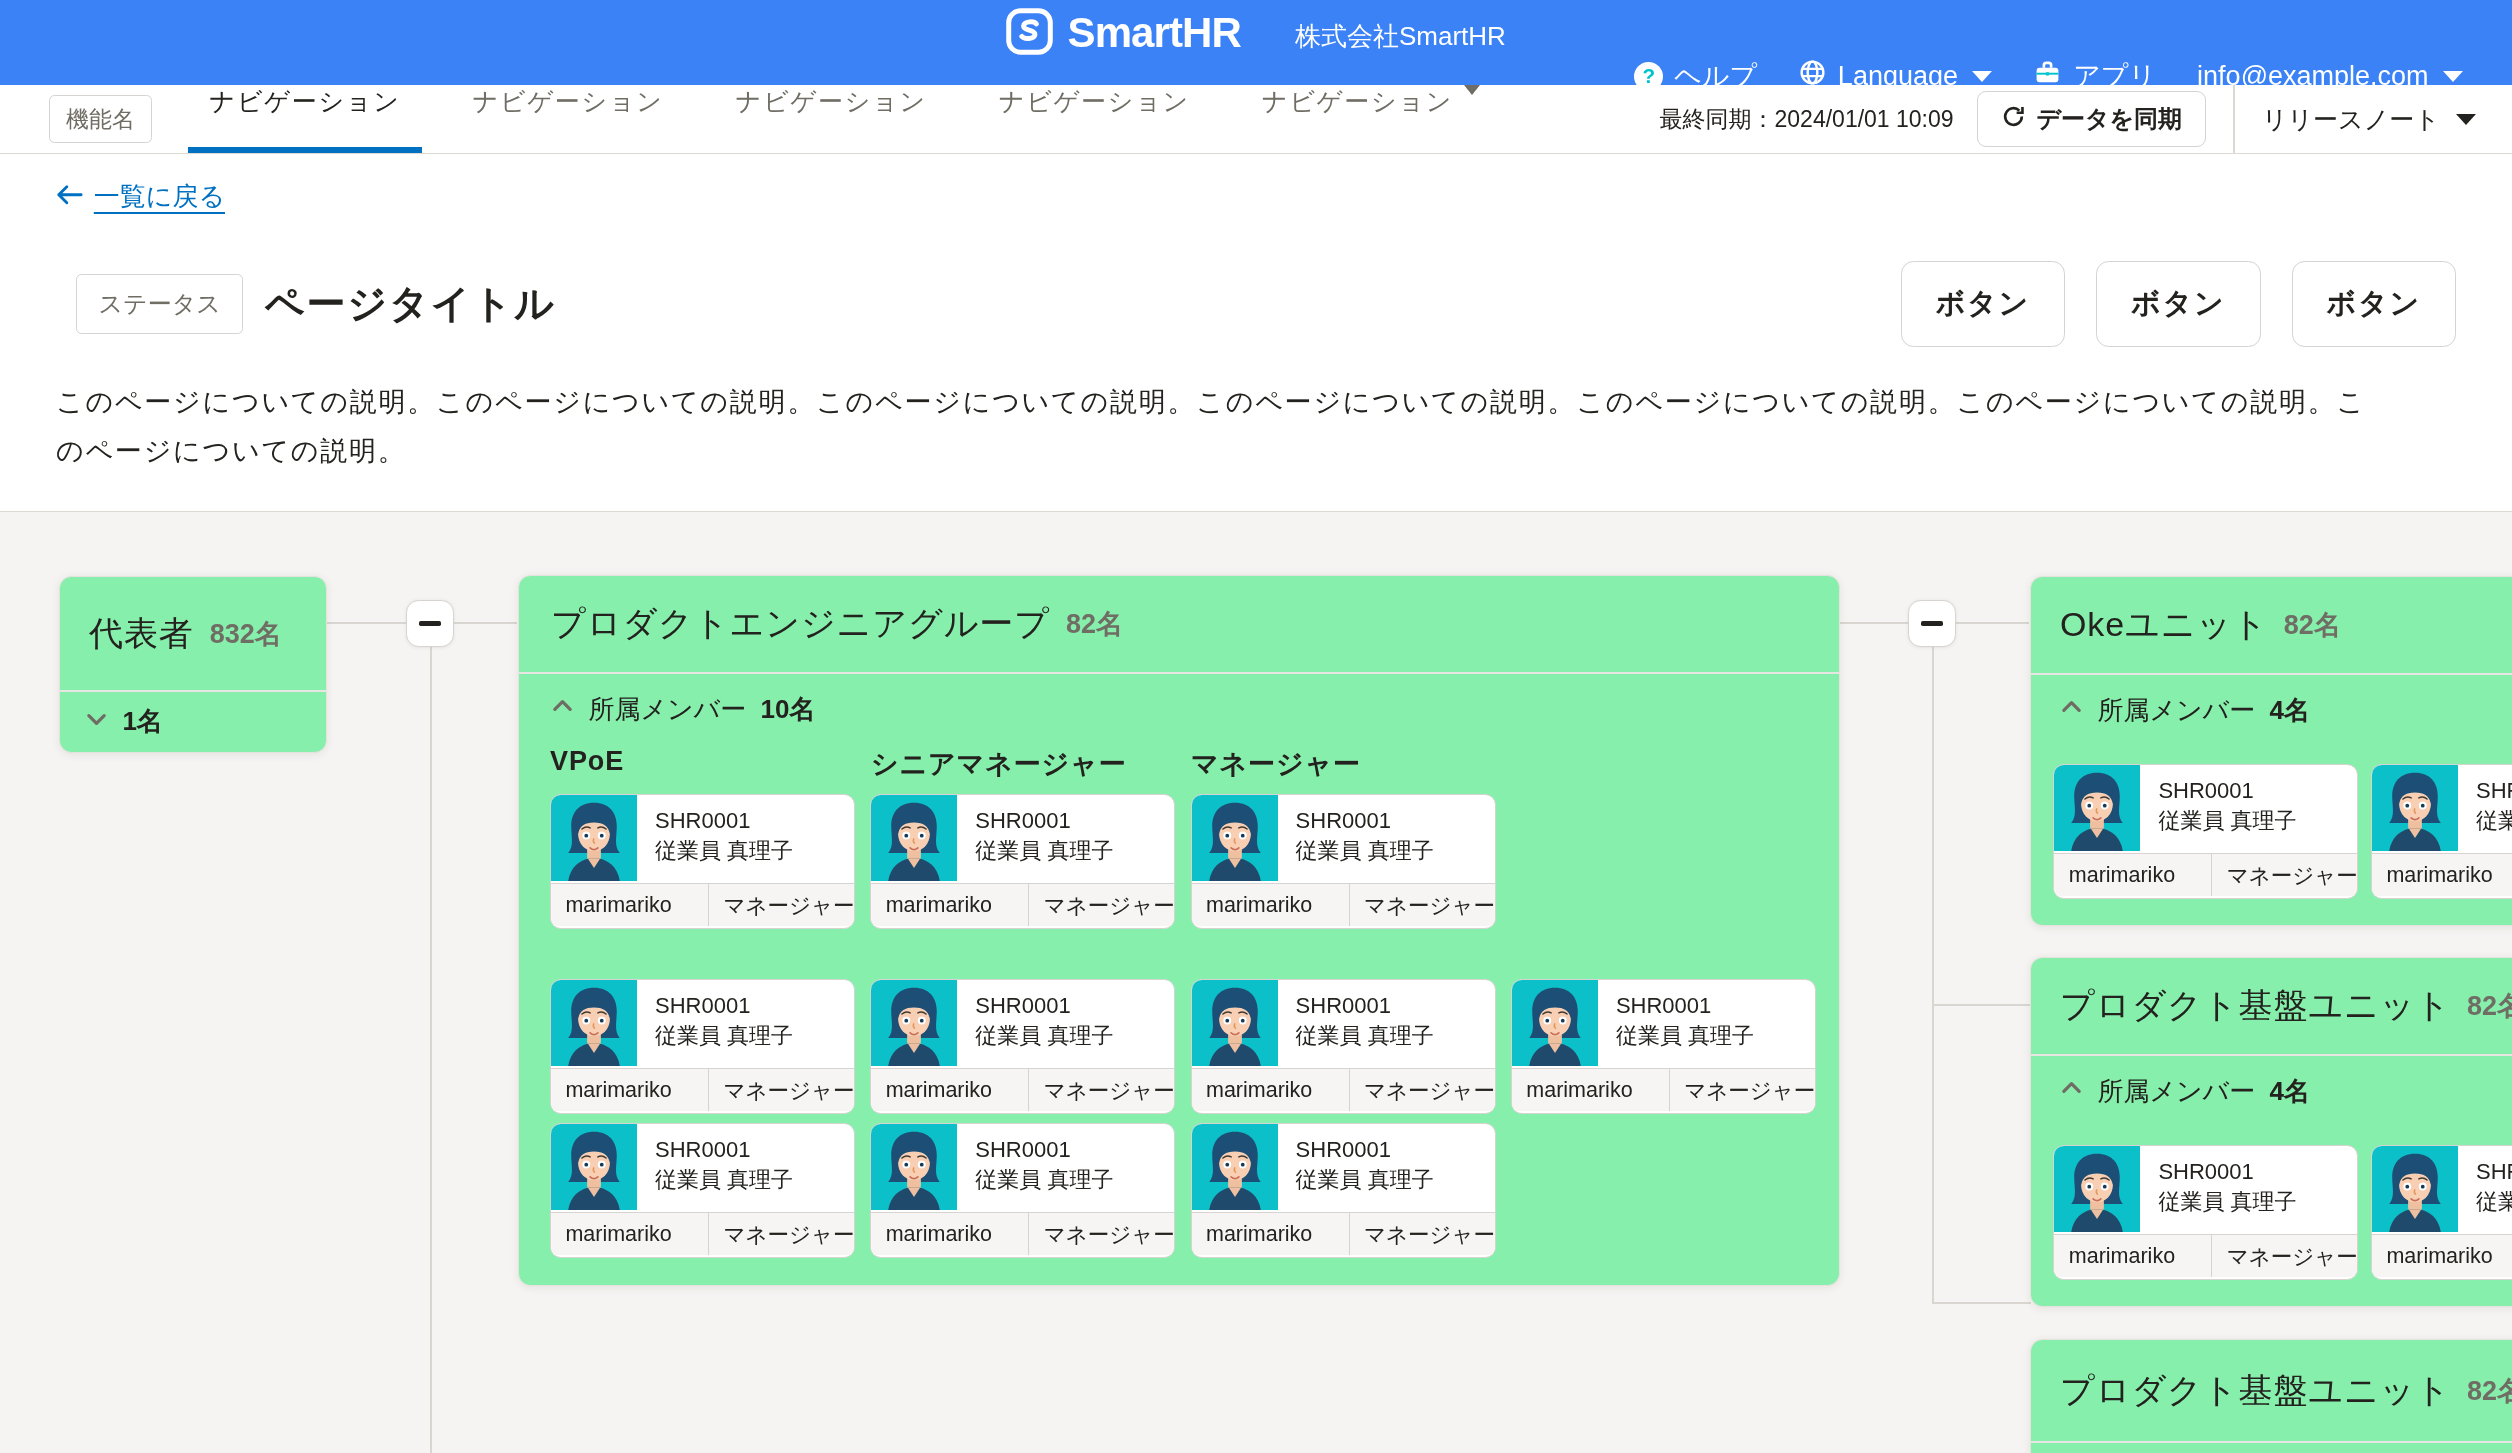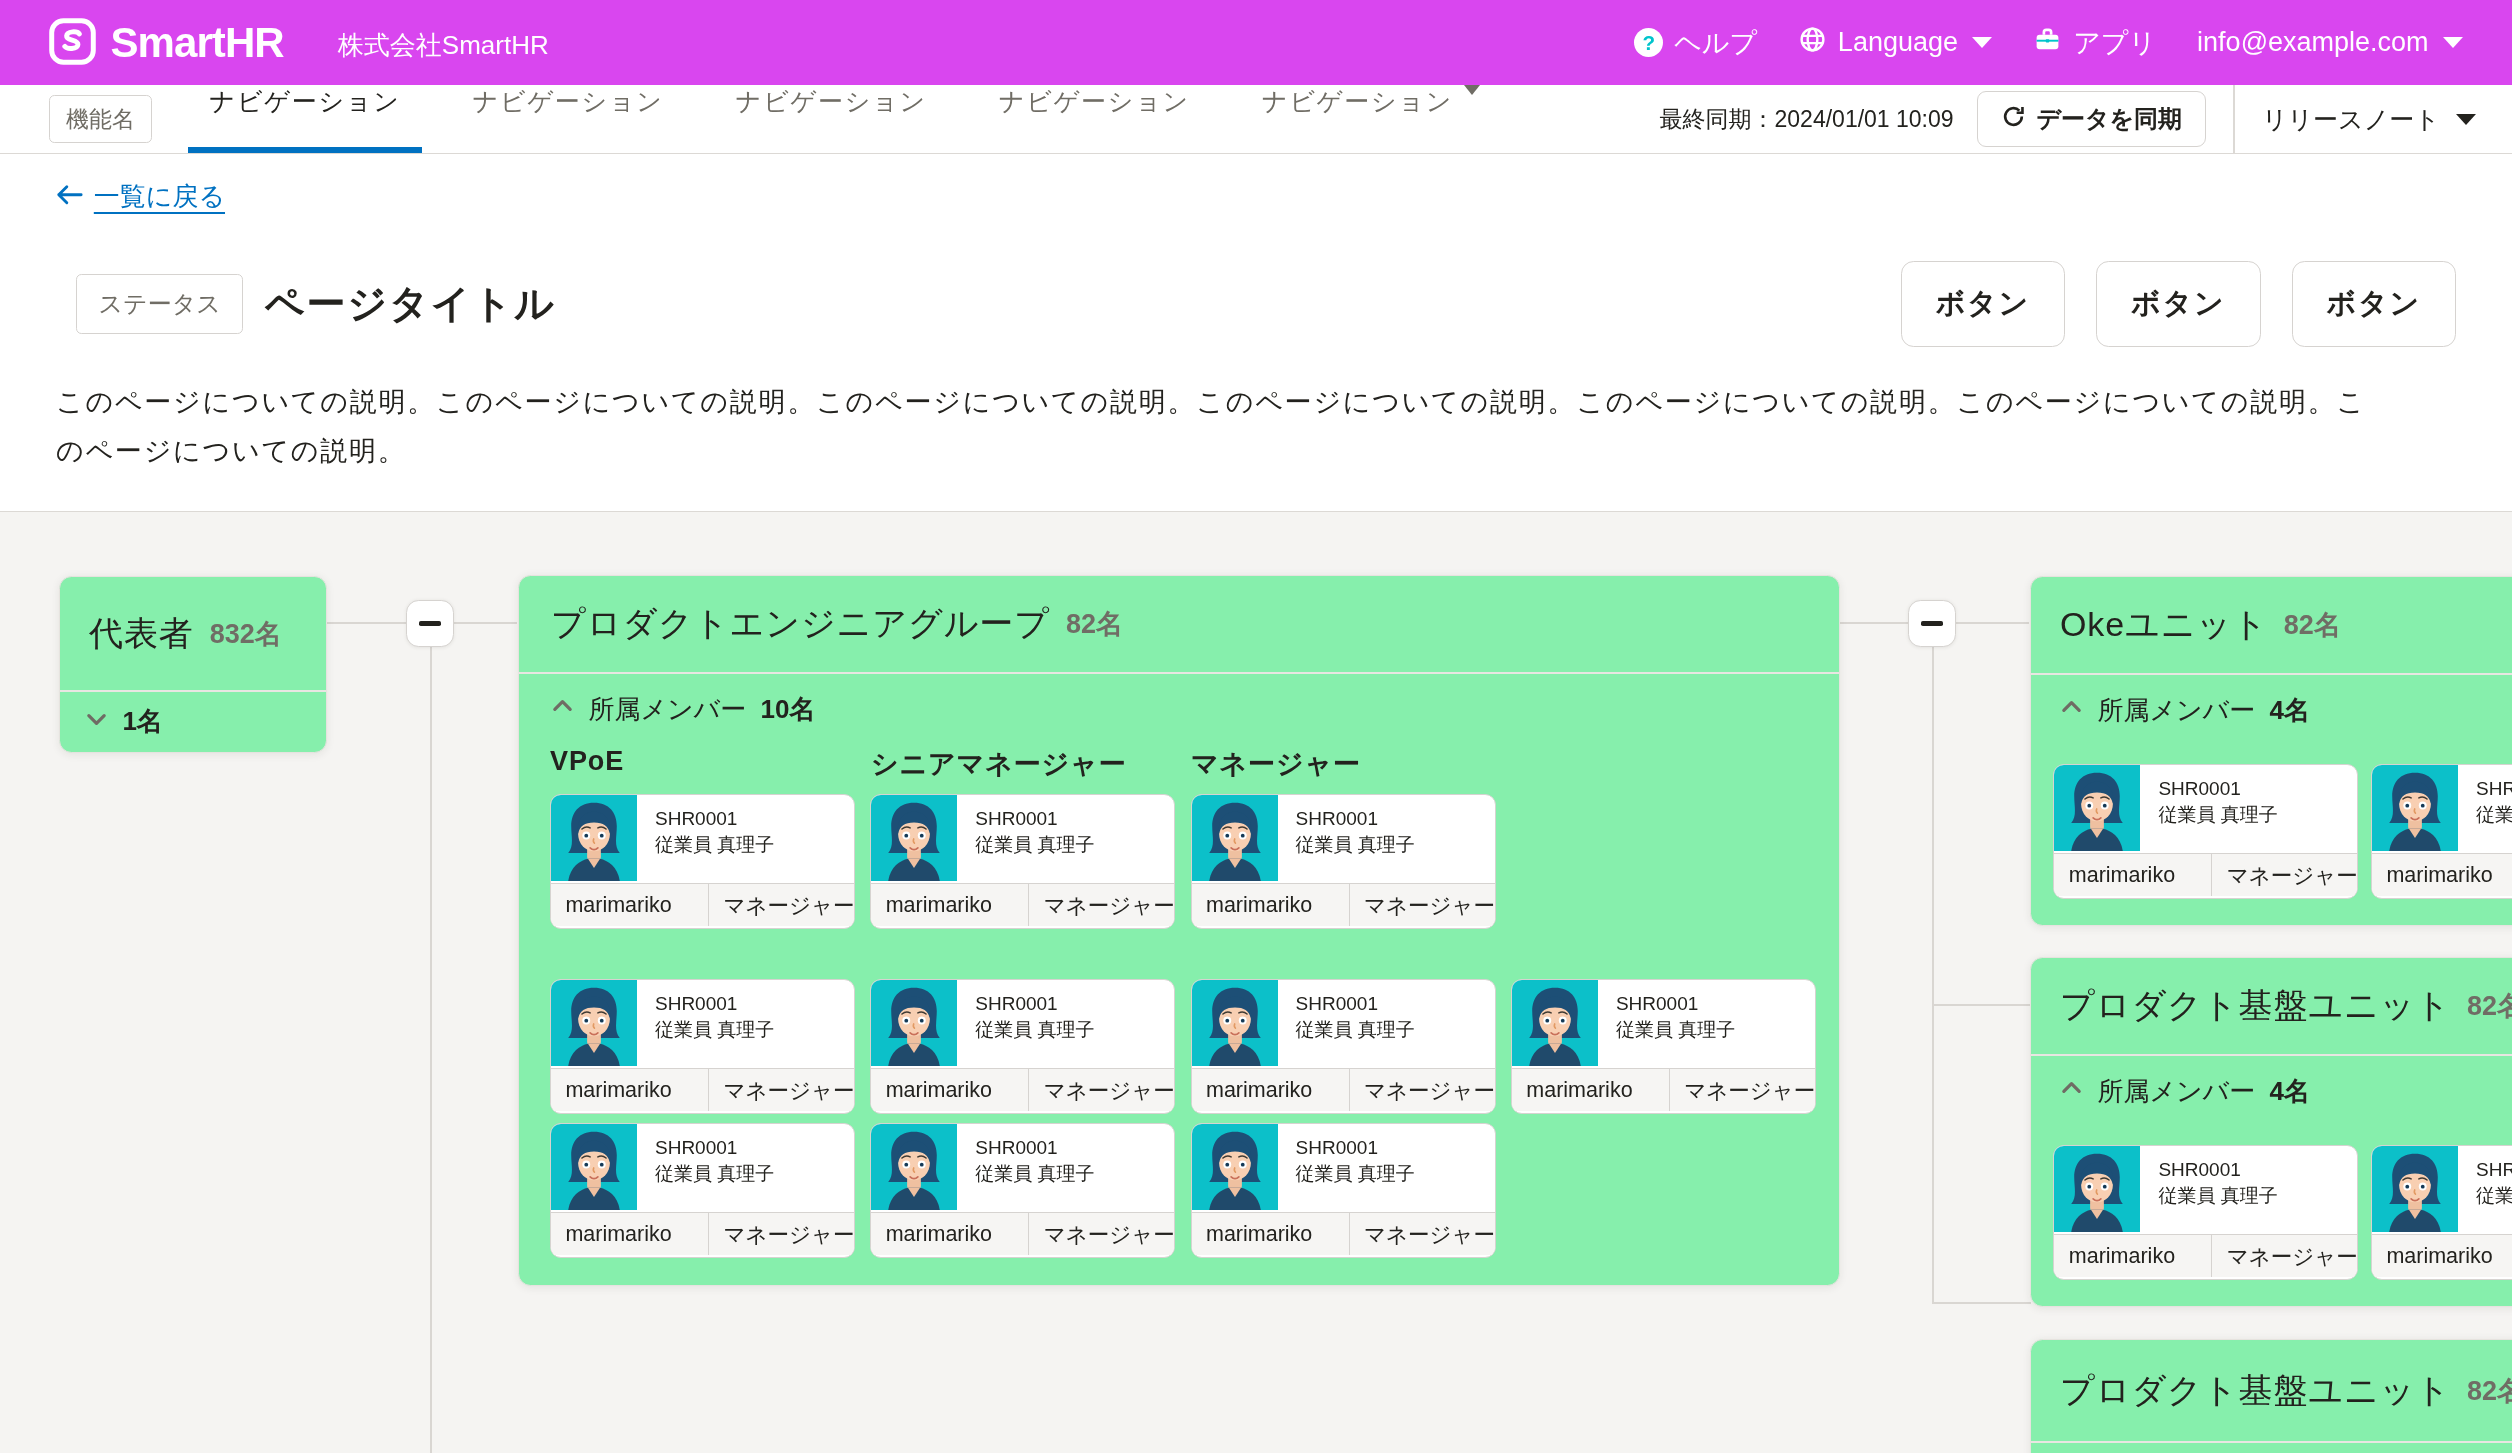--- a/index.html
+++ b/index.html
@@ -1,21 +1,21 @@
 <!DOCTYPE html>
 <html lang="ja" style="font-size:14.4px"><head>
 <meta charset="utf-8">
 <style>
   * { box-sizing: border-box; margin: 0; padding: 0; }
   html,body { background:#fff; }
   body { font-family: "Liberation Sans", "DejaVu Sans", sans-serif; color:#23221e; }
   .screen { position:relative; width:2512px; height:1454px; overflow:hidden; background:#fff; }
 
   
-  .topbar { height:85px; background:#d946ef; display:flex; align-items:center; padding:8px 49px; color:#fff; }
+  .topbar { height:85px; background:#3b82f6; display:flex; align-items:center; padding:8px 49px; color:#fff;flex-direction:column; }
   .topbar-left { display:flex; align-items:center; gap:20px; }
   .logo { display:flex; align-items:center; gap:14.4px; }
   .brand { font-size:42px; font-weight:bold; letter-spacing:-0.9px; }
   .company { font-size:26px; margin-left:34px;margin-top:6px; }
   .topbar-right { margin-left:auto; display:flex; align-items:center; gap:41px; font-size:27px; }
   .tb-item { display:flex; align-items:center; gap:10.8px; cursor:pointer; }
   .help-badge { width:29px; height:29px; border-radius:50%; background:#fff; color:#00c4cc; font-weight:bold;
                 font-size:20.6px; display:flex; align-items:center; justify-content:center; }
   .caret { width:0; height:0; border-left:10px solid transparent; border-right:10px solid transparent;
            border-top:11.7px solid currentColor; display:inline-block; margin-left:3.6px; }
@@ -74,21 +74,21 @@
                   border-radius:12.6px; display:flex; align-items:center; justify-content:center;
                   box-shadow:0 0.9px 3.6px rgba(35,34,30,.08); cursor:pointer; }
   .minus-bar { width:21.5px; height:5.4px; background:#23221e; border-radius:1.8px; }
 
   
   .emp { width:305px; height:135px; background:#fff; border:1.8px solid #d6d3d0; border-radius:10.8px;
          overflow:hidden; display:flex; flex-direction:column; flex:none; cursor:pointer; }
   .emp-top { height:88px; display:flex; }
   .emp-avatar { width:86px; height:86px; flex:none; }
   .emp-avatar svg { display:block; width:100%; height:100%; }
-  .emp-texts { padding:10.8px 0 0 18px; font-size:19px; line-height:1.38; white-space:nowrap; }
+  .emp-texts { padding:10.8px 0 0 18px; font-size:22px; line-height:1.38; white-space:nowrap; }
   .emp-bottom { height:43px; display:flex; border-top:1.8px solid #d6d3d0; background:#f6f5f3; font-size:21.5px; }
   .emp-cell { display:flex; align-items:center; padding-left:14.4px; white-space:nowrap; }
   .emp-cell-user { width:158px; border-right:1.8px solid #d6d3d0; flex:none; }
   .emp-cell-role { flex:1; }
 
   .chev { flex:none; }
   .root-expander { position:absolute; left:0; right:0; bottom:0; display:flex; align-items:center;
                    gap:14.4px; padding-left:25px; cursor:pointer; font-size:26px; font-weight:bold; }
 </style>
 </head>

